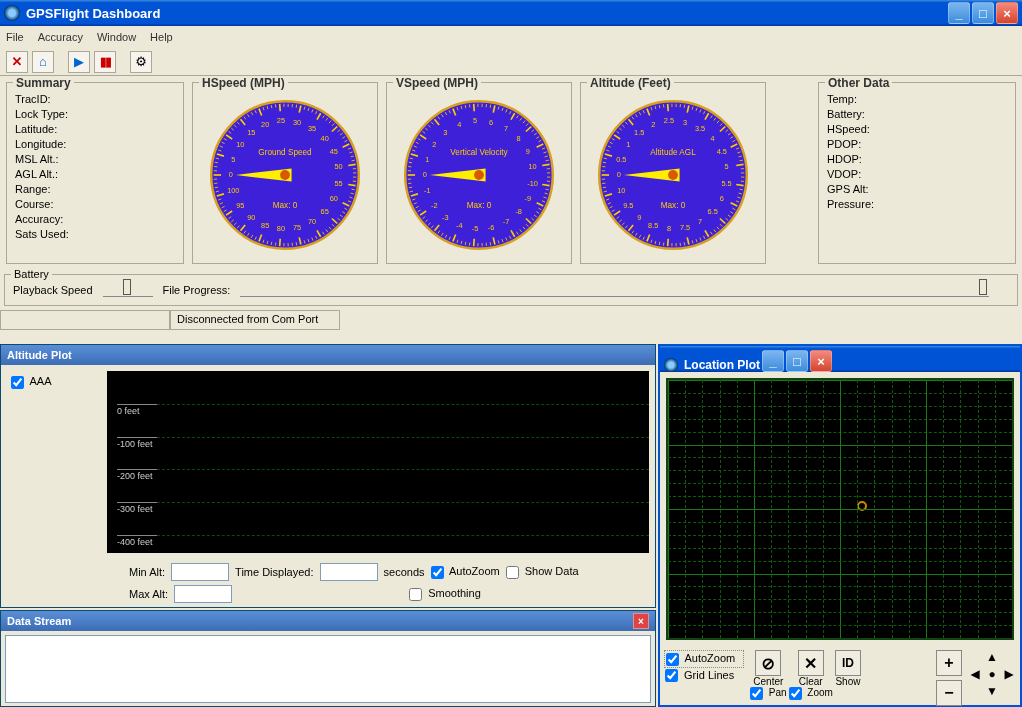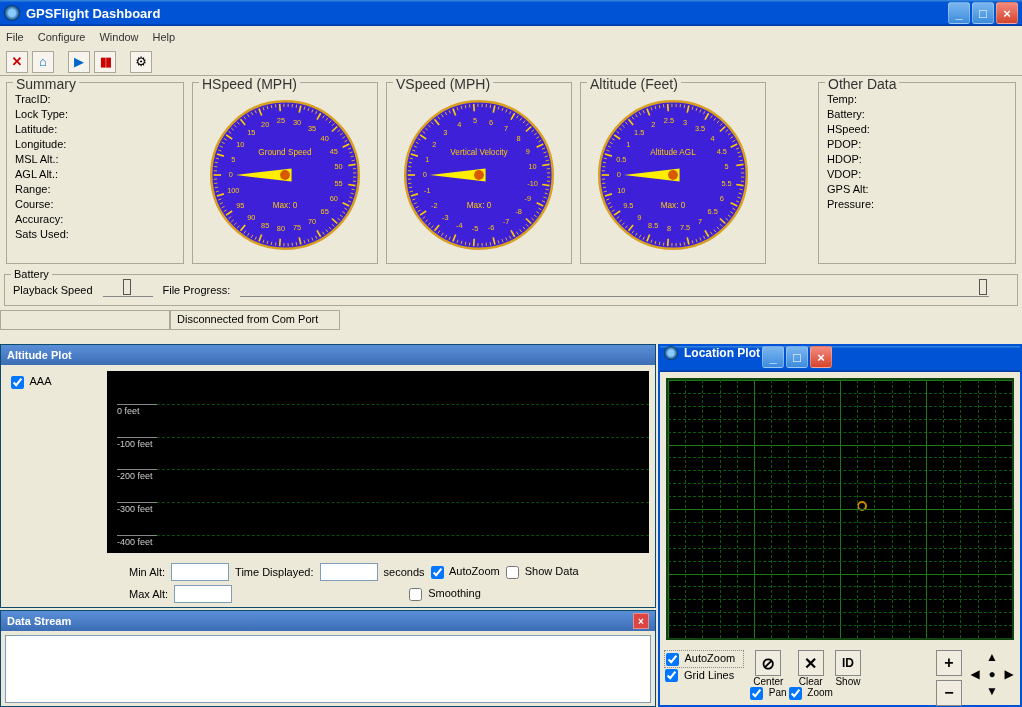--- a/index.html
+++ b/index.html
@@ -17,21 +17,21 @@
 .menubar { height: 22px; background: #ece9d8; display: flex; align-items: center; padding: 0 6px; font-size: 11px; color: #333; }
 .menubar span { margin-right: 14px; cursor: default; }
 
 
 .toolbar { height: 28px; background: #ece9d8; border-bottom: 1px solid #aca899; display: flex; align-items: center; padding: 2px 6px; gap: 4px; }
 .tbtn { width: 22px; height: 22px; border: 1px solid #aca899; background: #f6f4ec; display: inline-flex; align-items: center; justify-content: center; font-size: 13px; }
 .tbtn.sep { border: none; background: transparent; width: 6px; }
 
 
 .groupbox { border: 1px solid #aca899; position: relative; padding: 10px 8px 6px 8px; margin: 4px; background: #ece9d8; }
-.groupbox > .legend { position: absolute; top: -7px; left: 6px; background: #ece9d8; padding: 0 3px; font-size: 14px; color: #333; }
+.groupbox > .legend { position: absolute; top: -7px; left: 6px; background: #ece9d8; padding: 0 3px; font-size: 12px; color: #333; font-weight: bold; }
 
 .row1 { display: flex; padding: 2px 2px; }
 .summary { width: 178px; }
 .summary .item { height: 15px; }
 .gaugebox { width: 186px; height: 182px; }
 .otherbox { flex: 1; margin-left: 48px; }
 .otherbox .item { height: 15px; }
 
 
 .gauge { width: 164px; height: 164px; margin: 0 auto; position: relative; }
@@ -61,21 +61,21 @@
 
 .plot-body { display: flex; padding: 6px; }
 .plot-left { width: 100px; padding: 4px; }
 .plot-canvas { flex: 1; background: #000; height: 182px; position: relative; overflow: hidden; }
 .gridline { position: absolute; left: 10px; right: 0; border-top: 1px dashed #0a4a0a; }
 .gridlabel { position: absolute; left: 10px; color: #ccc; font-size: 9px; border-top: 1px solid #888; padding-top: 1px; width: 40px; }
 .plot-controls { padding: 4px 6px; display: flex; flex-wrap: wrap; align-items: center; gap: 6px; }
 .plot-controls label { font-size: 11px; }
 .txtfield { width: 58px; height: 18px; border: 1px solid #7f9db9; background: #fff; }
 
-.loc-titlebar { height: 26px; background: linear-gradient(to bottom, #3c8cde 0%, #0053d4 10%, #0053d4 90%, #003598 100%); display: flex; align-items: flex-start; padding: 0 4px; color: white; font-weight: bold; font-size: 12px; }
+.loc-titlebar { height: 26px; background: linear-gradient(to bottom, #3c8cde 0%, #0053d4 10%, #0053d4 90%, #003598 100%); display: flex; align-items: flex-end; padding: 0 4px; color: white; font-weight: bold; font-size: 12px; }
 .loc-canvas { margin: 6px; height: 262px; background: #000; position: relative; overflow: hidden; border: 2px solid #141; }
 .loc-grid-h { position: absolute; left: 0; right: 0; border-top: 1px dashed #0c5c0c; }
 .loc-grid-v { position: absolute; top: 0; bottom: 0; border-left: 1px dashed #0c5c0c; }
 .loc-grid-h.solid { border-top: 1px solid #1a7a1a; }
 .loc-grid-v.solid { border-left: 1px solid #1a7a1a; }
 .loc-marker { position: absolute; width: 10px; height: 10px; border: 2px solid #cc8800; border-radius: 50%; left: 55%; top: 47%; }
 
 .loc-bottom { display: flex; padding: 4px; gap: 6px; align-items: flex-start; }
 .loc-checks { width: 80px; }
 .loc-btn-group { display: flex; flex-direction: column; align-items: center; font-size: 10px; }
@@ -92,21 +92,21 @@
   <div class="icon"></div>
   <span>GPSFlight Dashboard</span>
   <div class="spacer"></div>
   <div class="winbtn min">_</div>
   <div class="winbtn max">□</div>
   <div class="winbtn close">×</div>
 </div>
 
 <div class="menubar">
   <span>File</span>
-  <span>Configure</span>
+  <span>Accuracy</span>
   <span>Window</span>
   <span>Help</span>
 </div>
 
 <div class="toolbar">
   <div class="tbtn" style="color:#c00;font-weight:bold">✕</div>
   <div class="tbtn" style="color:#06c">⌂</div>
   <div class="tbtn sep"></div>
   <div class="tbtn" style="color:#06c">▶</div>
   <div class="tbtn" style="color:#c00;letter-spacing:-2px">▮▮</div>

